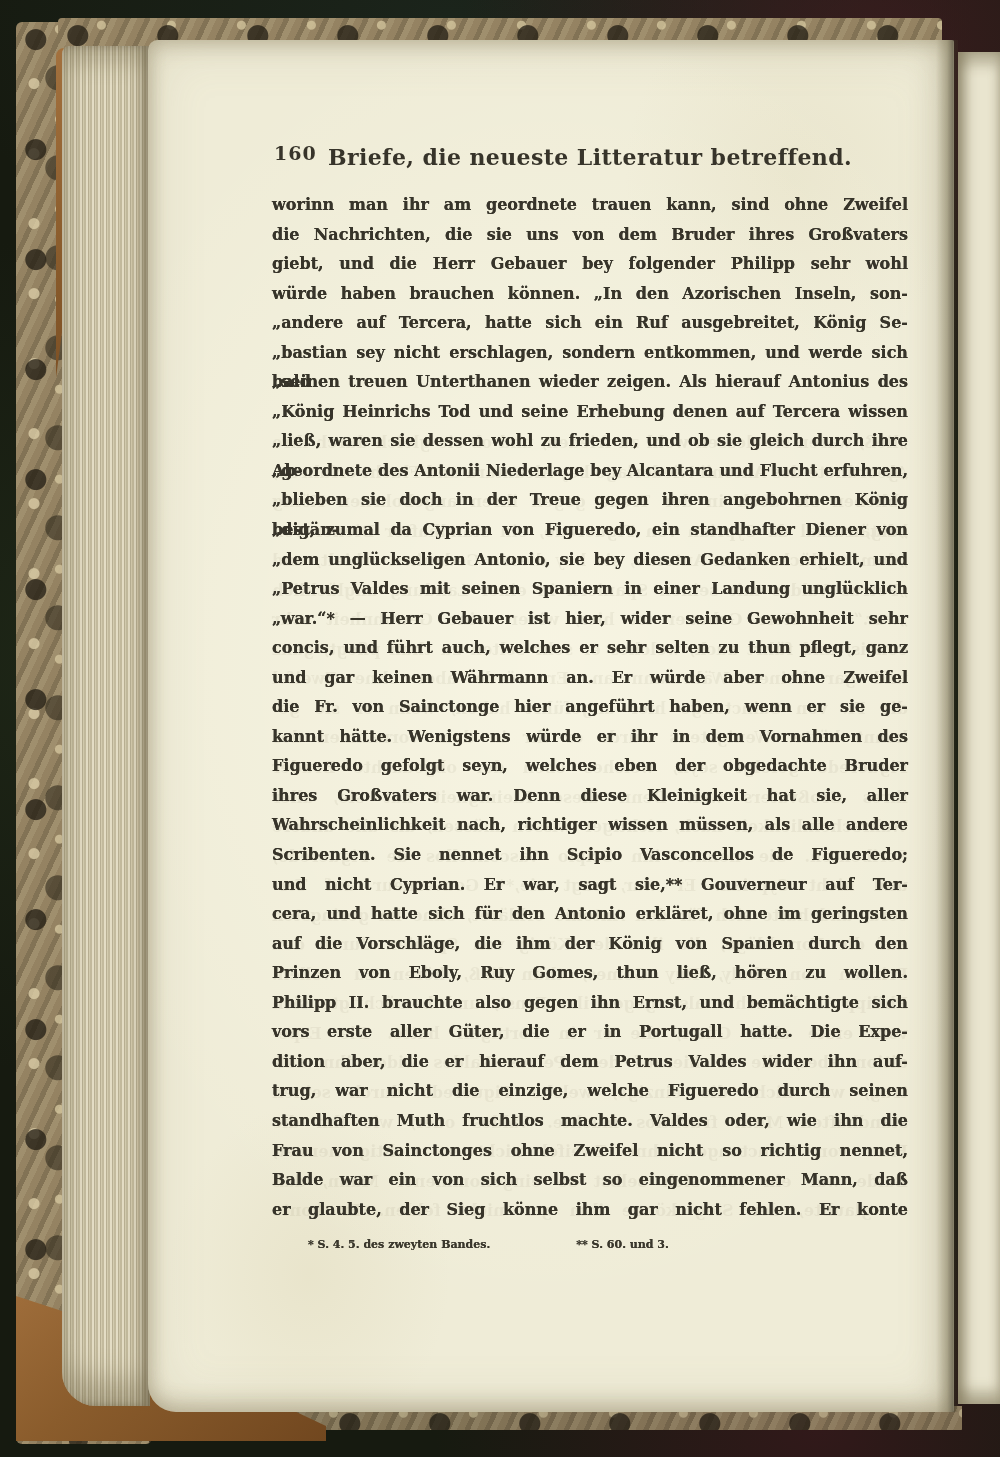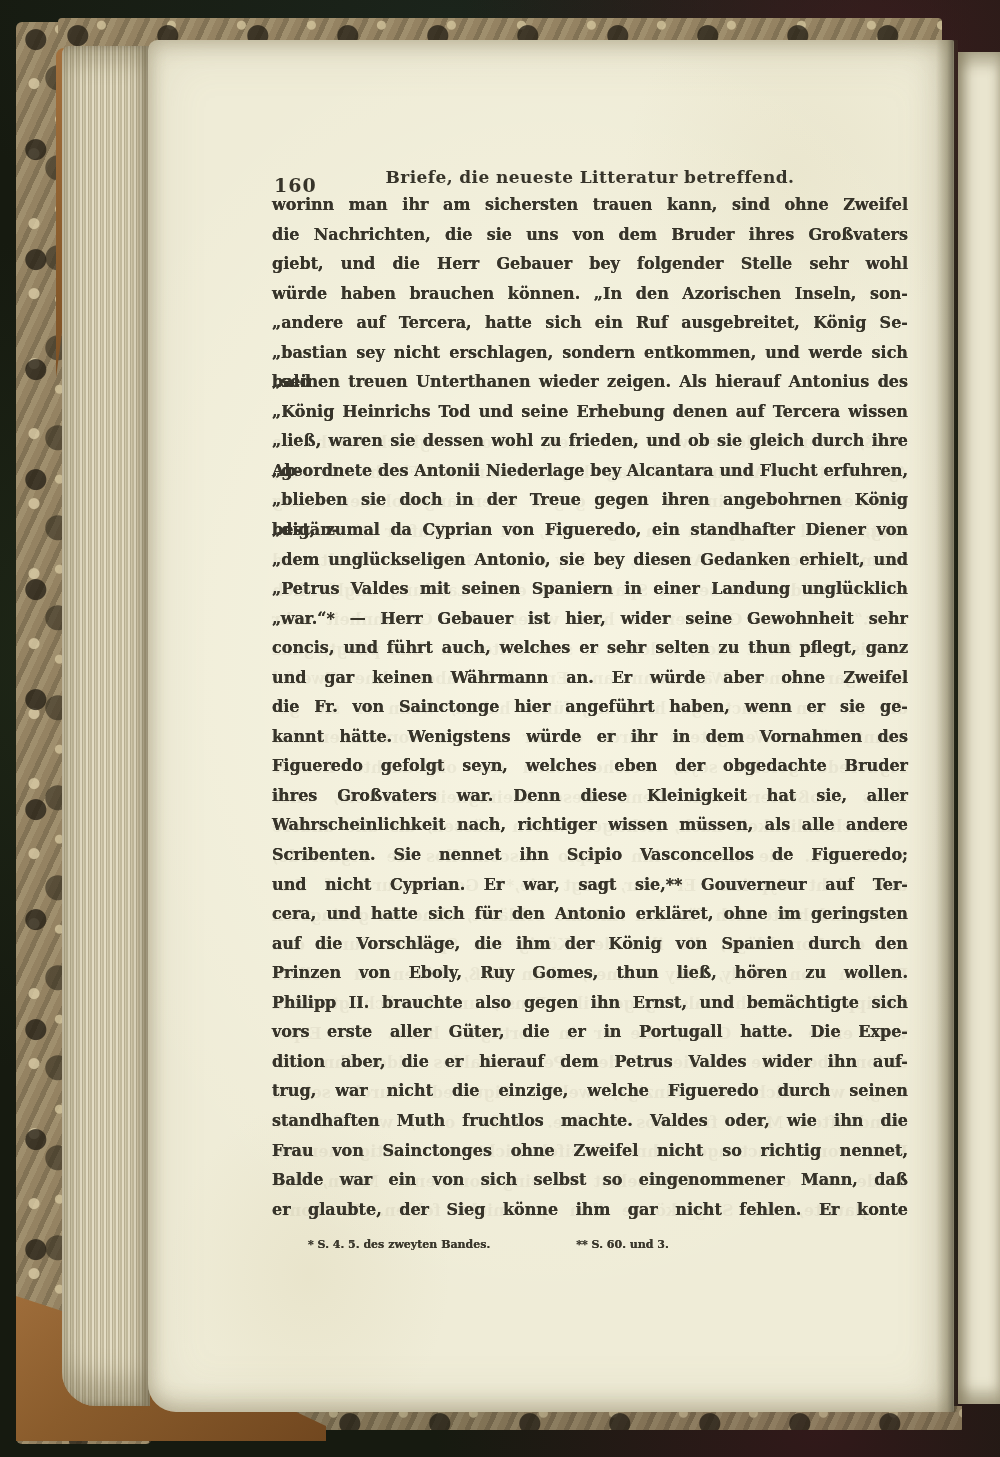--- a/index.html
+++ b/index.html
@@ -48,22 +48,22 @@
     border-radius:10px 2px 2px 28px;
     box-shadow:inset 0 0 55px rgba(150,138,100,.22), inset -16px 0 28px rgba(120,110,78,.26),
                inset 5px 5px 16px rgba(130,120,85,.22), inset 0 -10px 18px rgba(130,120,85,.22);}
   .gutter-shadow{position:absolute;left:936px;top:40px;width:22px;height:1372px;
     background:linear-gradient(90deg, rgba(100,92,62,0) 0%, rgba(100,92,62,.3) 50%, rgba(58,53,36,.5) 76%, rgba(100,92,62,.08) 100%);}
   .facing-page{position:absolute;left:958px;top:52px;width:42px;height:1352px;
     background:#e9e5cf;box-shadow:inset 8px 0 12px rgba(110,100,70,.5), inset 0 14px 12px rgba(110,100,70,.3), inset 0 -14px 12px rgba(110,100,70,.35);}
   
   .text-block{position:absolute;left:272px;top:142px;width:636px;color:#37342a;}
   .header-row{position:relative;height:30px;}
-  .page-number{position:absolute;left:2px;top:0;font-size:19px;font-weight:bold;letter-spacing:1px;margin-top:32px;}
-  .running-header{position:absolute;left:0;right:0;top:2px;text-align:center;font-size:17px;font-weight:bold;letter-spacing:.4px;margin-top:23px;}
+  .page-number{position:absolute;left:2px;top:0;font-size:19px;font-weight:bold;letter-spacing:1px;}
+  .running-header{position:absolute;left:0;right:0;top:2px;text-align:center;font-size:22px;font-weight:bold;letter-spacing:.4px;}
   .body-text{margin-top:18px;}
   .bline{font-size:16px;font-weight:bold;line-height:29.55px;height:29.55px;
     text-align:justify;text-align-last:justify;text-shadow:0 0 .4px currentColor;}
   .footnotes{position:absolute;left:272px;top:1238px;width:636px;display:flex;
     font-size:11px;font-weight:bold;color:#3b382d;text-shadow:0 0 .3px currentColor;}
   .fn-first{margin-left:36px;}
   .fn-second{margin-left:86px;}
   
   .bleed-through{position:absolute;left:272px;top:428px;width:636px;
     transform:scaleX(-1);opacity:.07;filter:blur(.7px);color:#6d6448;pointer-events:none;}
@@ -113,23 +113,23 @@
       <div class="bline">Balde war ein von sich selbst so eingenommener Mann, daß</div>
       <div class="bline">er glaubte, der Sieg könne ihm gar nicht fehlen. Er konte</div>
     </div>
 
   <div class="text-block">
     <div class="header-row">
       <span class="page-number">160</span>
       <span class="running-header">Briefe, die neueste Litteratur betreffend.</span>
     </div>
     <div class="body-text">
-        <div class="bline">worinn man ihr am sichersten trauen kann, sind ohne Zweifel</div>
+        <div class="bline">worinn man ihr am geordnete trauen kann, sind ohne Zweifel</div>
         <div class="bline">die Nachrichten, die sie uns von dem Bruder ihres Großvaters</div>
-        <div class="bline">giebt, und die Herr Gebauer bey folgender Stelle sehr wohl</div>
+        <div class="bline">giebt, und die Herr Gebauer bey folgender Philipp sehr wohl</div>
         <div class="bline">würde haben brauchen können. „In den Azorischen Inseln, son-</div>
         <div class="bline">„andere auf Tercera, hatte sich ein Ruf ausgebreitet, König Se-</div>
         <div class="bline">„bastian sey nicht erschlagen, sondern entkommen, und werde sich bald</div>
         <div class="bline">„seinen treuen Unterthanen wieder zeigen. Als hierauf Antonius des</div>
         <div class="bline">„König Heinrichs Tod und seine Erhebung denen auf Tercera wissen</div>
         <div class="bline">„ließ, waren sie dessen wohl zu frieden, und ob sie gleich durch ihre Ab-</div>
         <div class="bline">„geordnete des Antonii Niederlage bey Alcantara und Flucht erfuhren,</div>
         <div class="bline">„blieben sie doch in der Treue gegen ihren angebohrnen König bestän-</div>
         <div class="bline">„dig, zumal da Cyprian von Figueredo, ein standhafter Diener von</div>
         <div class="bline">„dem unglückseligen Antonio, sie bey diesen Gedanken erhielt, und</div>

